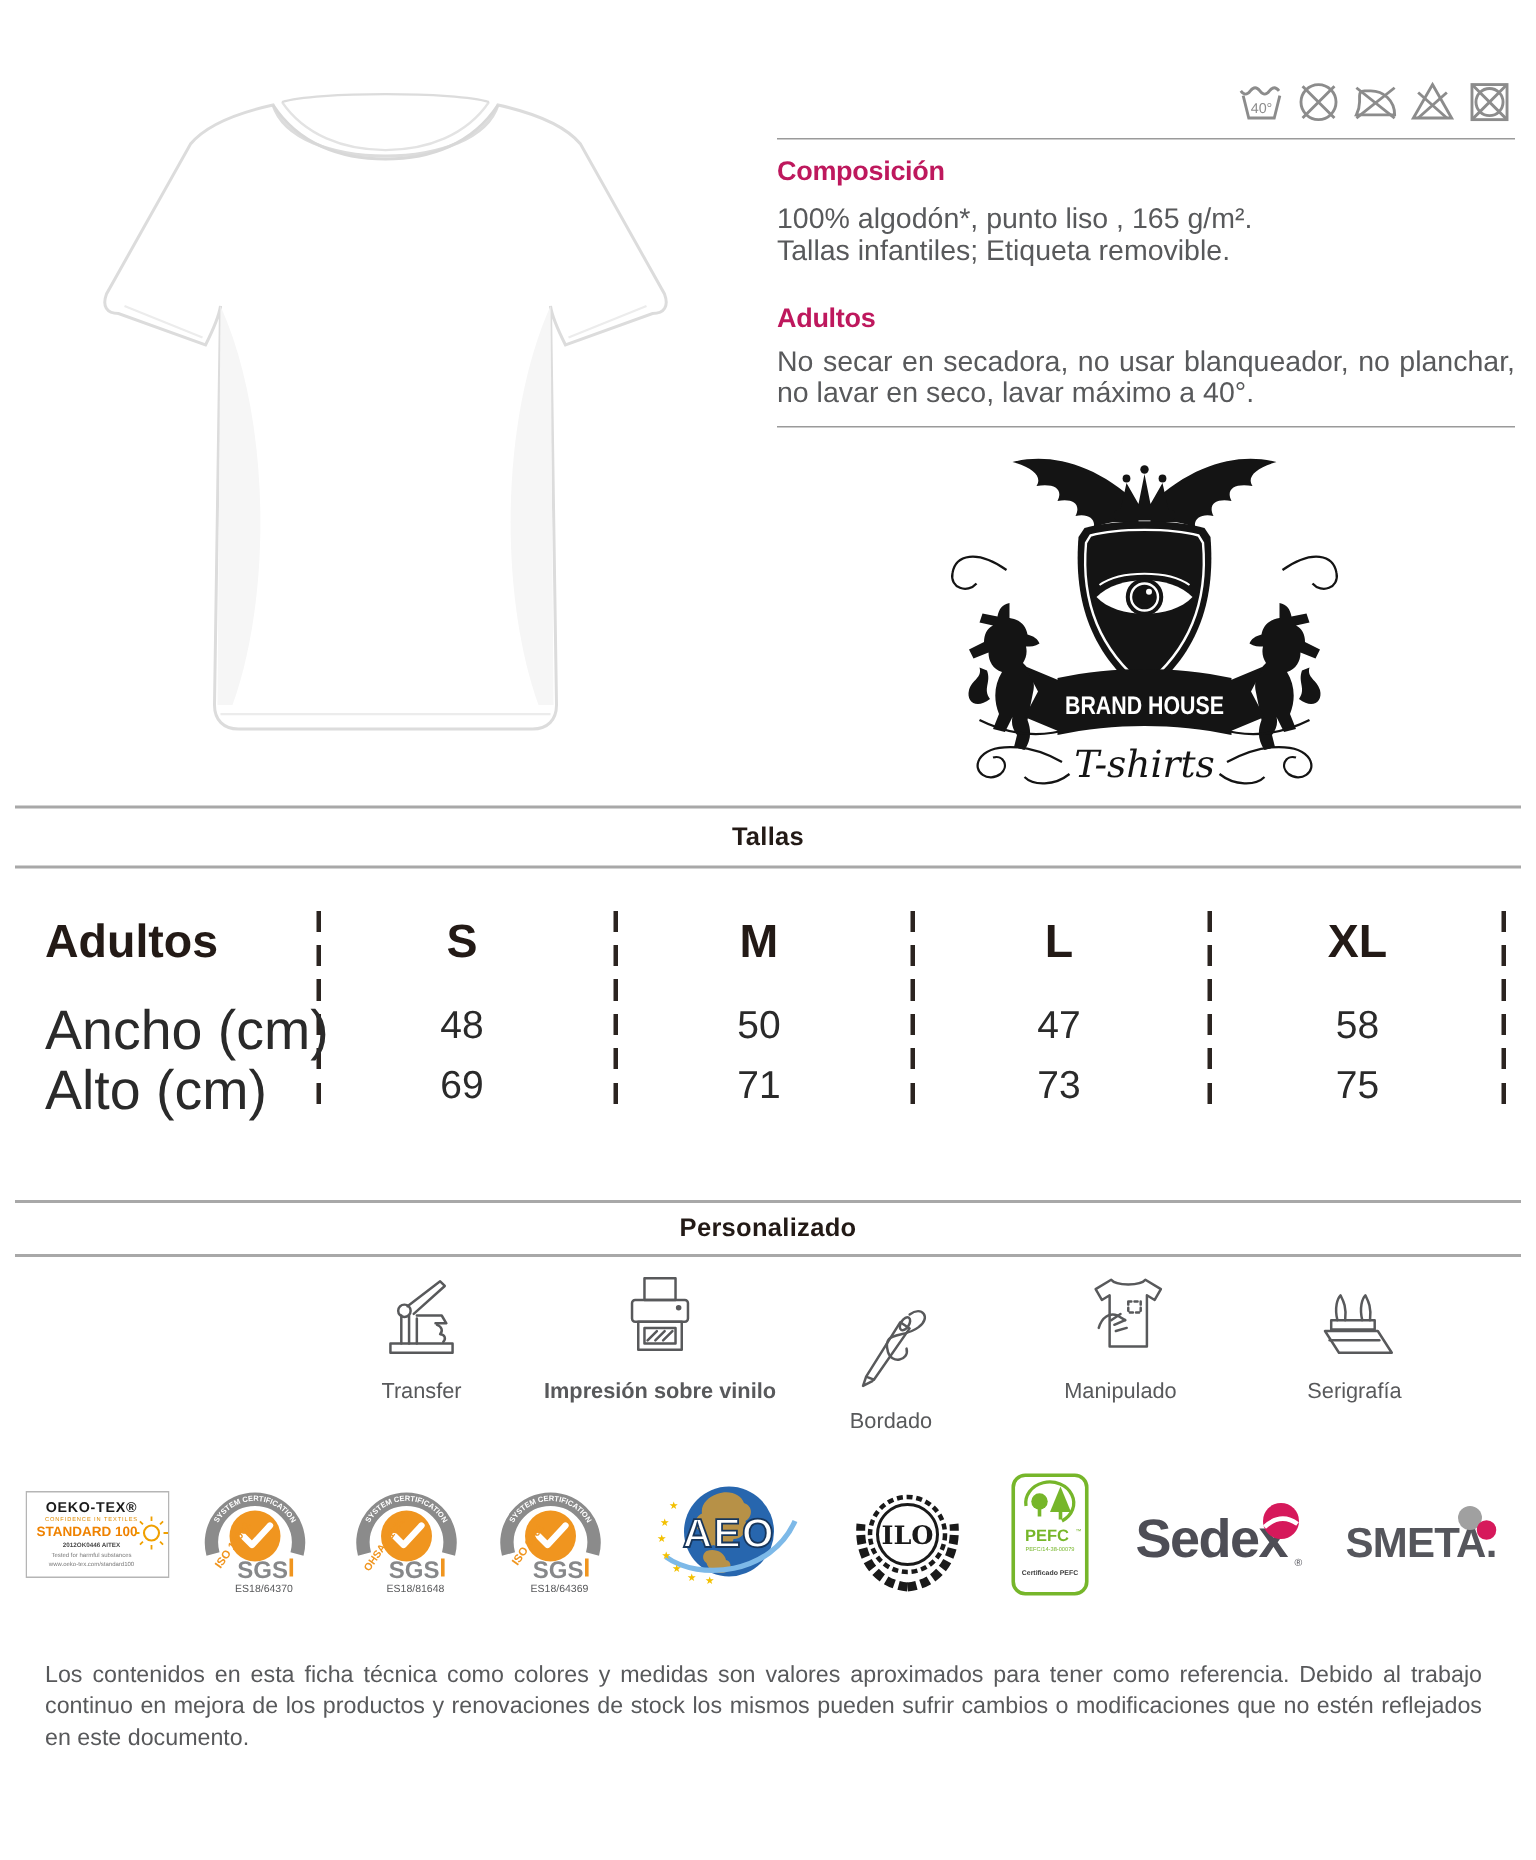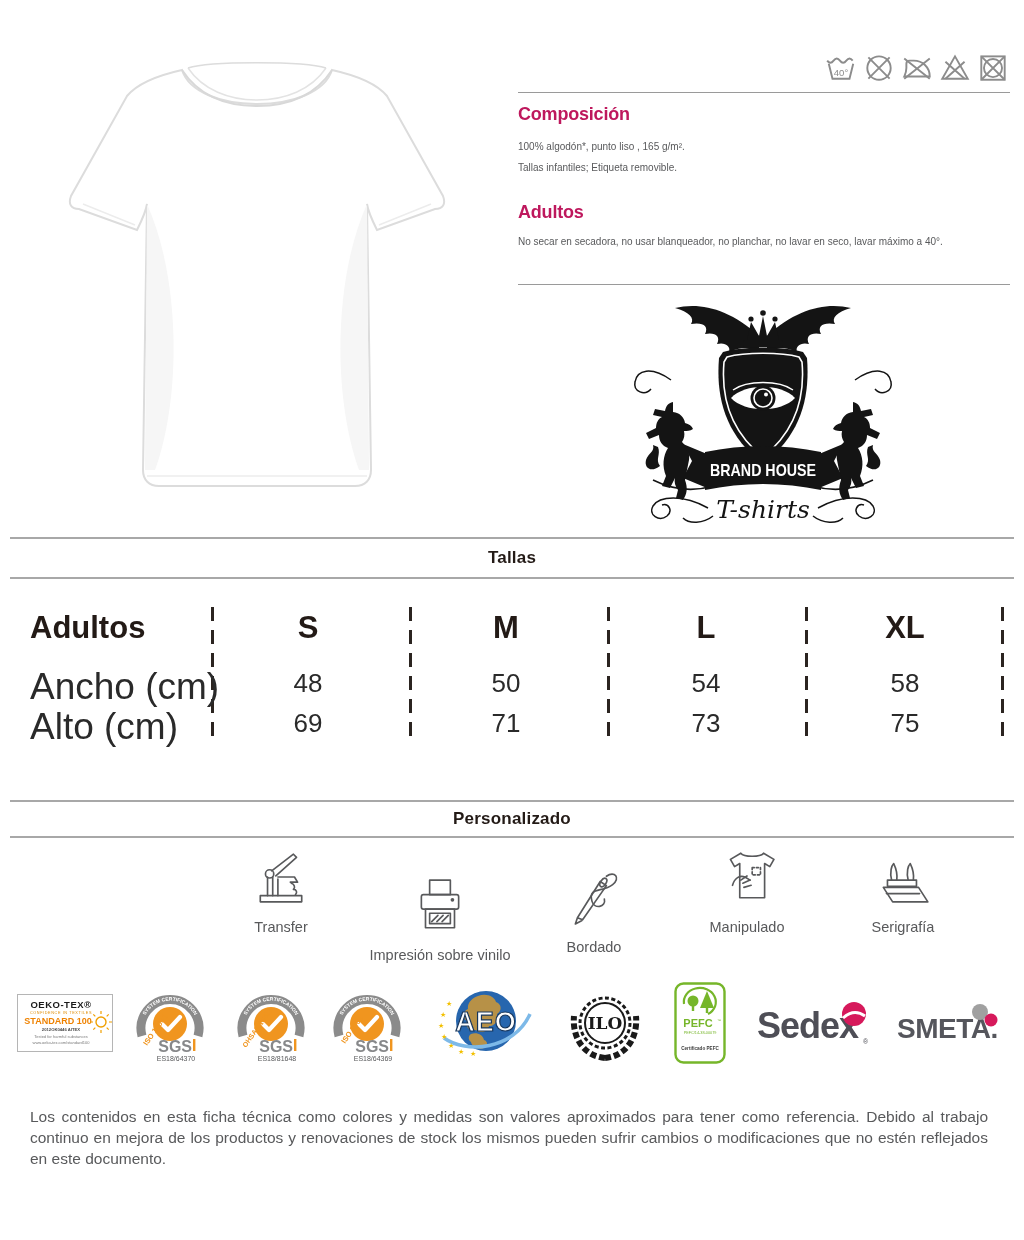--- a/index.html
+++ b/index.html
@@ -4,21 +4,21 @@
 <style>
   html,body{margin:0;padding:0;background:#fff;}
   .sheet{position:relative;width:1024px;height:1240px;background:#fff;overflow:hidden;
          font-family:"Liberation Sans","DejaVu Sans",sans-serif;color:#1d1d1b;}
   .abs{position:absolute;}
   .hline{position:absolute;height:0;border-top:2px solid #a8a8a8;}
   .hline.thin{border-top:1.5px solid #9a9a9a;}
   .sec-title{position:absolute;left:0;width:1024px;text-align:center;font-weight:bold;
              font-size:17px;letter-spacing:.2px;color:#231a16;}
   .h-right{font-weight:bold;font-size:18px;color:#be185d;letter-spacing:-.2px;}
-  .body-txt{font-size:10px;line-height:21px;color:#58595b;}
+  .body-txt{font-size:19px;line-height:21px;color:#58595b;}
   .care-row{position:absolute;left:518px;top:50px;width:492px;display:flex;justify-content:flex-end;gap:4px;}
   .dashcol{position:absolute;width:3px;
            background:repeating-linear-gradient(180deg,#2b2420 0 14px,transparent 14px 23px);}
   .cell{position:absolute;width:140px;text-align:center;}
   .sz-head{font-size:31px;font-weight:bold;color:#231a16;}
   .sz-rowlab{font-size:37px;color:#2a2a2a;}
   .sz-val{font-size:26px;color:#2a2a2a;text-align:center;}
   .method{position:absolute;width:180px;text-align:center;}
   .method .lbl{margin-top:8px;font-size:14.5px;line-height:19px;color:#58595b;}
   .footer{position:absolute;left:30px;top:1090px;width:958px;font-size:15.5px;line-height:21px;
@@ -150,21 +150,21 @@
 
   <div class="abs sz-head" style="left:30px;top:610px;">Adultos</div>
   <div class="cell sz-head" style="left:238px;top:610px;">S</div>
   <div class="cell sz-head" style="left:436px;top:610px;">M</div>
   <div class="cell sz-head" style="left:636px;top:610px;">L</div>
   <div class="cell sz-head" style="left:835px;top:610px;">XL</div>
 
   <div class="abs sz-rowlab" style="left:30px;top:666px;">Ancho (cm)</div>
   <div class="cell sz-val" style="left:238px;top:668px;">48</div>
   <div class="cell sz-val" style="left:436px;top:668px;">50</div>
-  <div class="cell sz-val" style="left:636px;top:668px;">54</div>
+  <div class="cell sz-val" style="left:636px;top:668px;">47</div>
   <div class="cell sz-val" style="left:835px;top:668px;">58</div>
 
   <div class="abs sz-rowlab" style="left:30px;top:706px;">Alto (cm)</div>
   <div class="cell sz-val" style="left:238px;top:708px;">69</div>
   <div class="cell sz-val" style="left:436px;top:708px;">71</div>
   <div class="cell sz-val" style="left:636px;top:708px;">73</div>
   <div class="cell sz-val" style="left:835px;top:708px;">75</div>
 
   <div class="hline" style="left:10px;top:800px;width:1004px;"></div>
   <div class="sec-title" style="top:809px;">Personalizado</div>
@@ -176,21 +176,21 @@
       <rect x="8" y="46" width="40" height="6"></rect>
       <path d="M15,46 V28 M20,46 V28 M25,46 V30"></path>
       <circle cx="17" cy="25" r="4"></circle>
       <path d="M19,22 L40,6 L43,9 L23,27"></path>
       <path d="M25,28 H41 L44,33 H37"></path>
       <path d="M38,34 c3,1 4,4 2,6 c3,0 4,3 2,5"></path>
     </svg>
     <div class="lbl">Transfer</div>
   </div>
 
-  <div class="method" style="left:350px;top:876px;">
+  <div class="method" style="left:350px;top:848px;font-weight:bold;">
     <svg width="58" height="58" viewBox="0 0 56 56" fill="none" stroke="#58595b" stroke-width="1.6" stroke-linecap="round" stroke-linejoin="round">
       <rect x="18" y="4" width="20" height="14"></rect>
       <rect x="10" y="18" width="36" height="14" rx="2"></rect>
       <circle cx="40" cy="23" r="1" fill="#58595b"></circle>
       <rect x="14" y="32" width="28" height="18"></rect>
       <rect x="18" y="36" width="20" height="10"></rect>
       <path d="M20,44 l6,-6 M25,44 l6,-6 M30,44 l6,-6"></path>
     </svg>
     <div class="lbl">Impresión sobre vinilo</div>
   </div>

